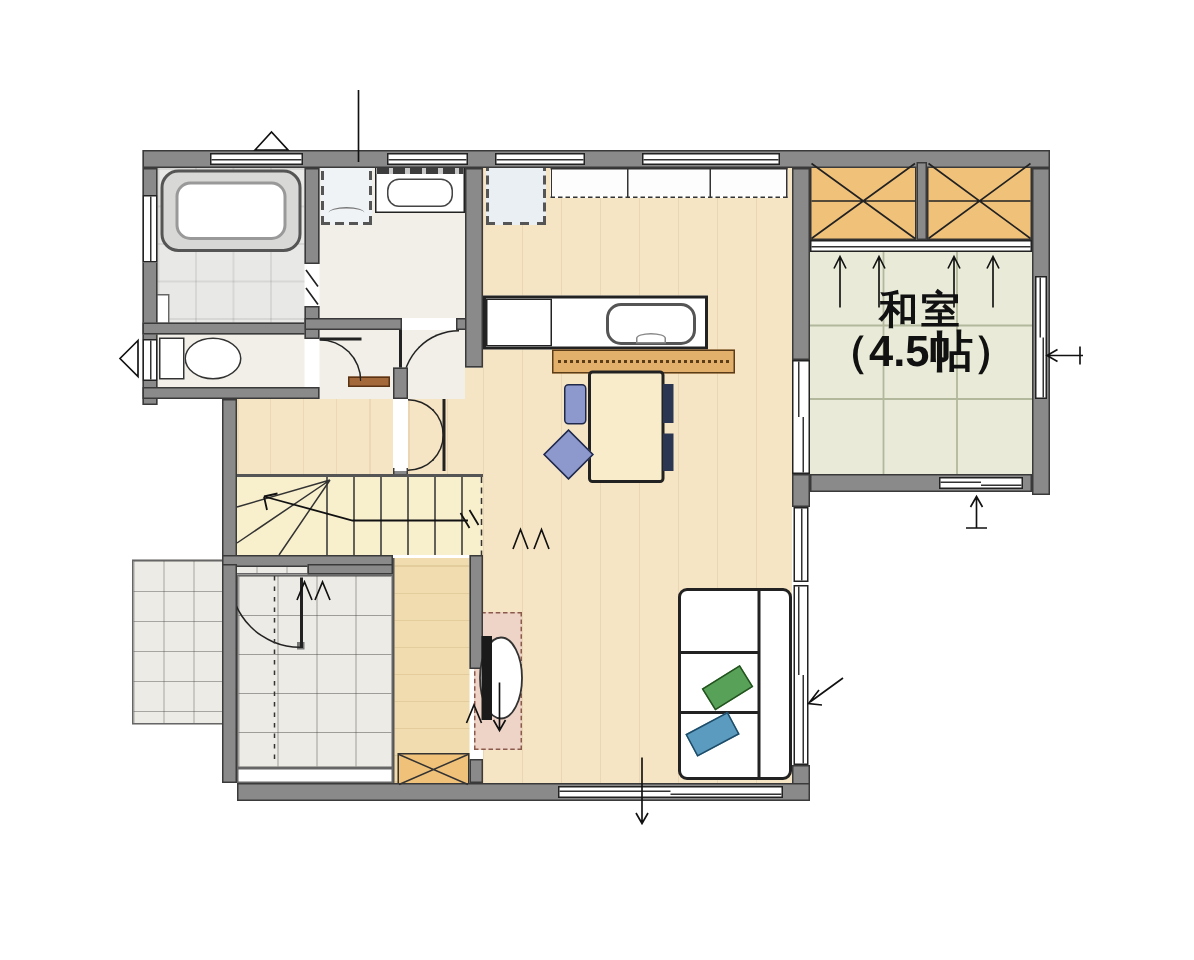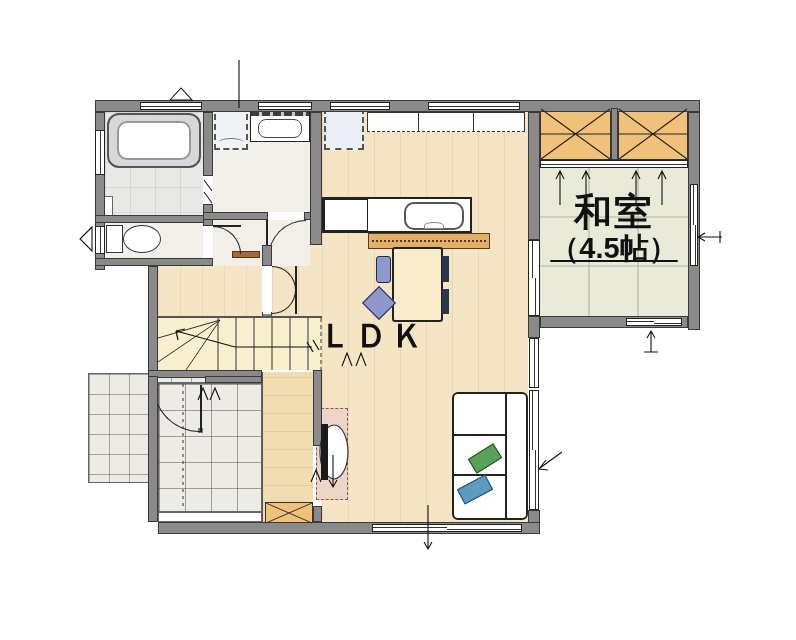--- a/index.html
+++ b/index.html
@@ -221,20 +221,19 @@
       <path d="M198,400 L203,388 L208,400 M210,400 L215,388 L220,400"></path>
       <path d="M342,366 L347,353 L352,366 M356,366 L361,353 L366,366"></path>
       <path d="M311,482 L316,470 L321,482"></path>
       <path d="M333,455 V486 M329,480 L333,487 L337,480"></path>
     </g>
 
     <path d="M183,384 V510" stroke="#333" stroke-width="1" stroke-dasharray="3 4" fill="none"></path>
   </svg>
 
   <div class="abs label" style="left:538px;top:192px;width:152px;">
-    <div style="font-size:38px;letter-spacing:2px;">和室</div>
-    <div style="font-size:29px;text-decoration:underline;">（4.5帖）</div>
+    <div style="font-size:26px;letter-spacing:2px;">和室</div>
+    <div style="font-size:29px;">（4.5帖）</div>
   </div>
   <div class="abs label" style="left:296px;top:318px;width:154px;">
-    <div style="font-size:33px;letter-spacing:3px;">ＬＤＫ</div>
   </div>
 
 </div>
 
 </body></html>

